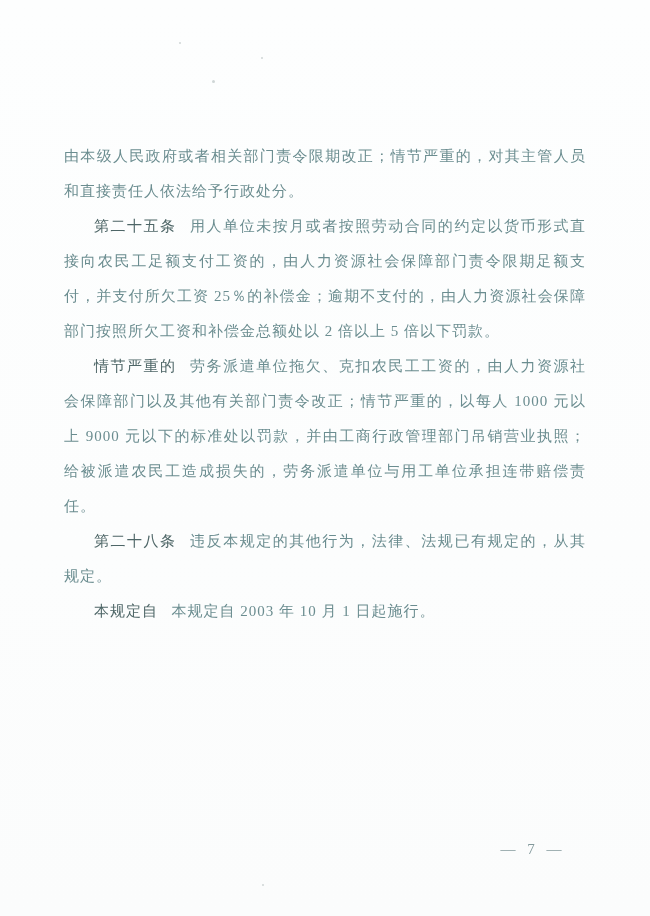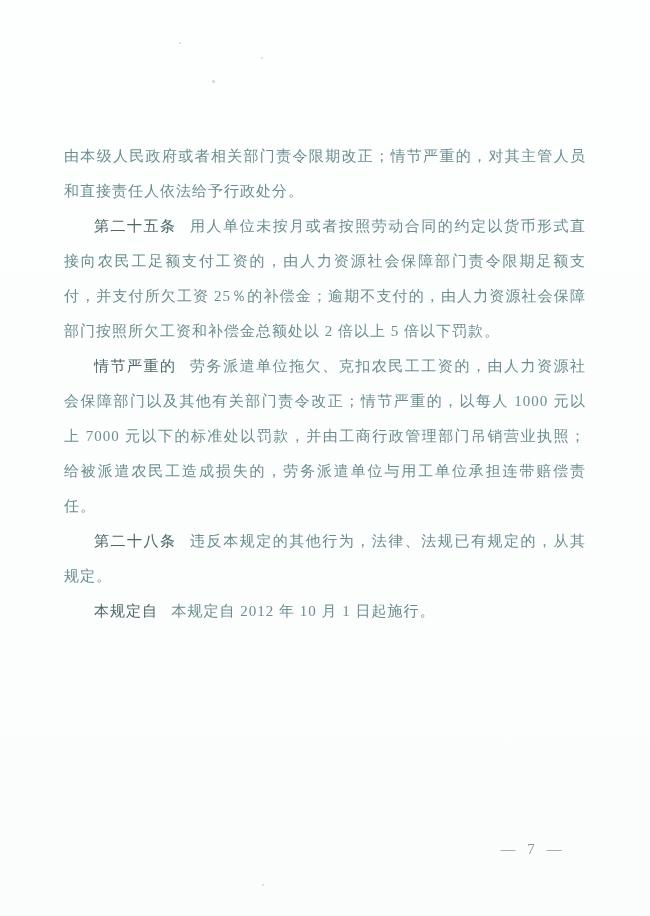--- a/index.html
+++ b/index.html
@@ -80,23 +80,23 @@
   <span class="speck s3"></span>
   <span class="speck s4"></span>
 
   <div class="text-block">
 
     <p class="para no-indent">由本级人民政府或者相关部门责令限期改正；情节严重的，对其主管人员和直接责任人依法给予行政处分。</p>
 
     <p class="para"><span class="head">第二十五条</span><span>用人单位未按月或者按照劳动合同的约定以货币形式直接向农民工足额支付工资的，由人力资源社会保障部门责令限期足额支付，并支付所欠工资 25％的补偿金；逾期不支付的，由人力资源社会保障部门按照所欠工资和补偿金总额处以 2 倍以上 5 倍以下罚款。</span></p>
 
 
-    <p class="para"><span class="head">情节严重的</span><span>劳务派遣单位拖欠、克扣农民工工资的，由人力资源社会保障部门以及其他有关部门责令改正；情节严重的，以每人 1000 元以上 7000 元以下的标准处以罚款，并由工商行政管理部门吊销营业执照；给被派遣农民工造成损失的，劳务派遣单位与用工单位承担连带赔偿责任。</span></p>
+    <p class="para"><span class="head">情节严重的</span><span>劳务派遣单位拖欠、克扣农民工工资的，由人力资源社会保障部门以及其他有关部门责令改正；情节严重的，以每人 1000 元以上 9000 元以下的标准处以罚款，并由工商行政管理部门吊销营业执照；给被派遣农民工造成损失的，劳务派遣单位与用工单位承担连带赔偿责任。</span></p>
 
     <p class="para"><span class="head">第二十八条</span><span>违反本规定的其他行为，法律、法规已有规定的，从其规定。</span></p>
 
-    <p class="para"><span class="head">本规定自</span><span>本规定自 2012 年 10 月 1 日起施行。</span></p>
+    <p class="para"><span class="head">本规定自</span><span>本规定自 2003 年 10 月 1 日起施行。</span></p>
 
   </div>
 
   <div class="page-number">— 7 —</div>
 
 </div>
 
 </body></html>

